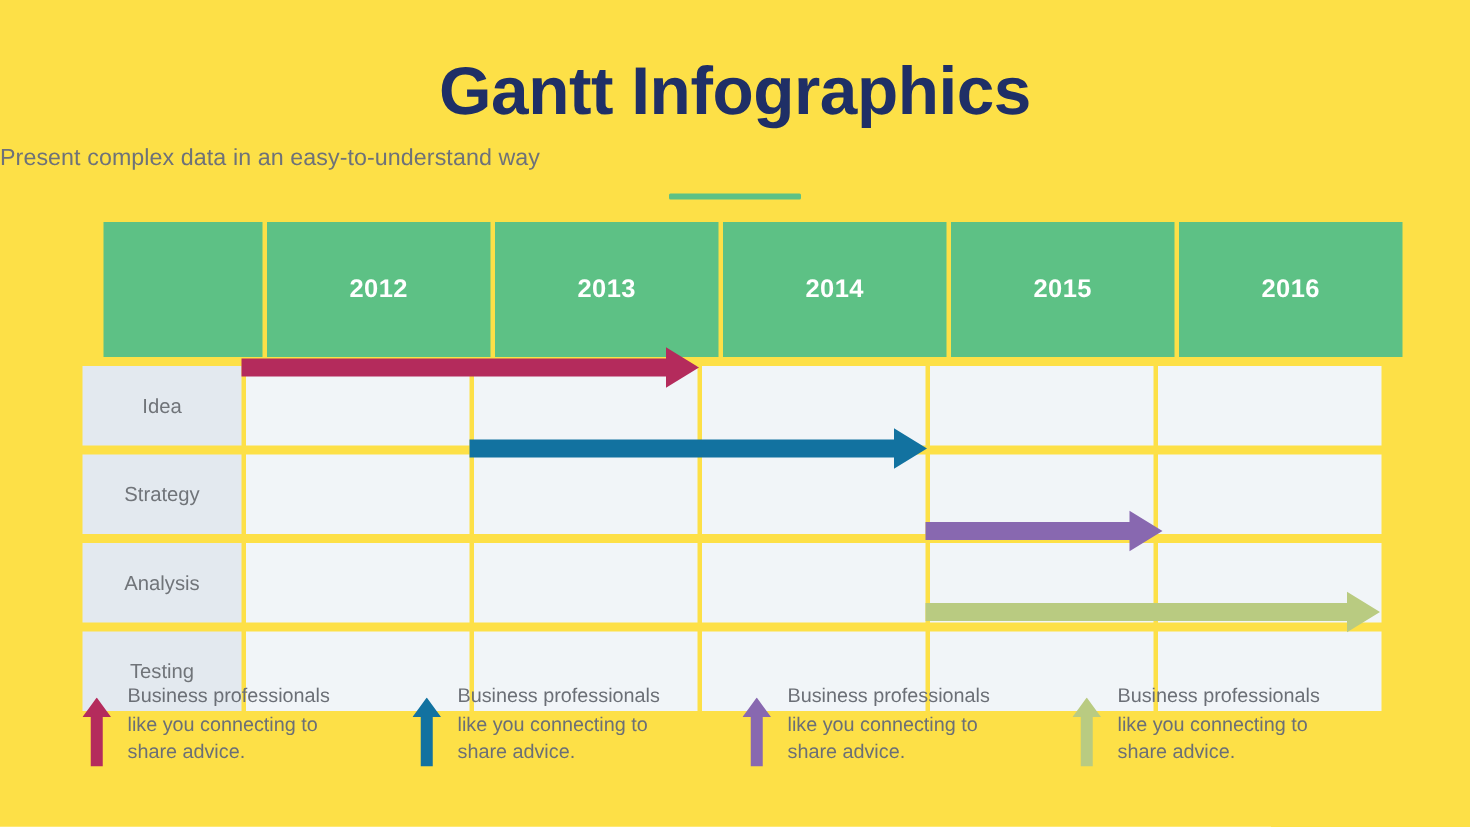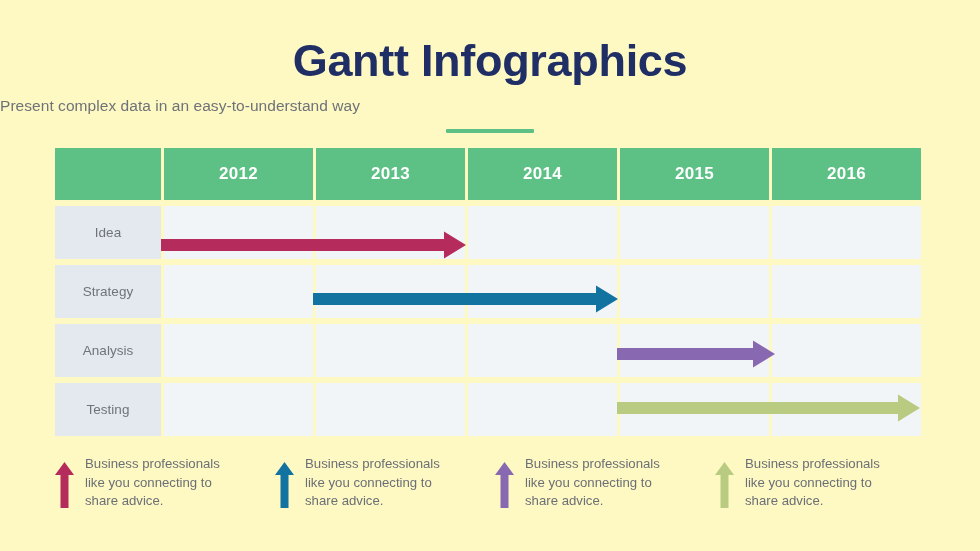--- a/index.html
+++ b/index.html
@@ -10,21 +10,21 @@
     width: 980px;
     height: 551px;
     background: #ffffff;
     font-family: "Liberation Sans", sans-serif;
     overflow: hidden;
   }
   .slide {
     position: relative;
     width: 980px;
     height: 551px;
-    background: #fef9c3;
+    background: #fde047;
   }
 
   
   .title {
     position: absolute;
     top: 37px;
     left: 0;
     width: 980px;
     text-align: center;
     font-size: 45px;
@@ -58,21 +58,21 @@
     position: absolute;
     left: 55px;
     top: 148px;
     width: 865px;
     height: 288px;
   }
   .grid-row {
     display: flex;
     width: 100%;
   }
-  .head-row { height: 52px; }
+  .head-row { height: 90px; margin-left: 14px; }
   .body-row { height: 53px; margin-top: 6px; }
 
   .cell {
     box-sizing: border-box;
     margin-right: 3px;
     display: flex;
     align-items: center;
     justify-content: center;
   }
   .cell:last-child { margin-right: 0; }
@@ -123,21 +123,21 @@
   .legend {
     position: absolute;
     left: 55px;
     top: 455px;
     width: 880px;
     display: flex;
   }
   .legend-item {
     width: 220px;
     display: flex;
-    align-items: center;
+    align-items: flex-end;
   }
   .legend-arrow {
     width: 19px;
     height: 46px;
     flex: 0 0 19px;
     margin-top: 3px;
     margin-right: 11px;
   }
   .legend-arrow svg { display: block; width: 19px; height: 46px; }
   .legend-text {

